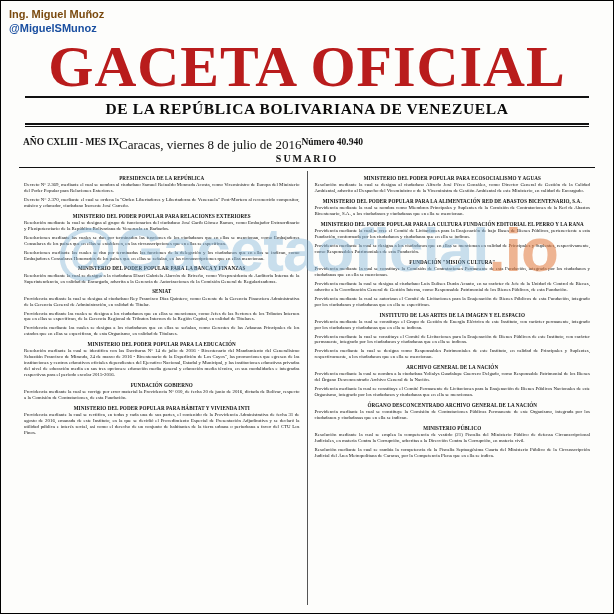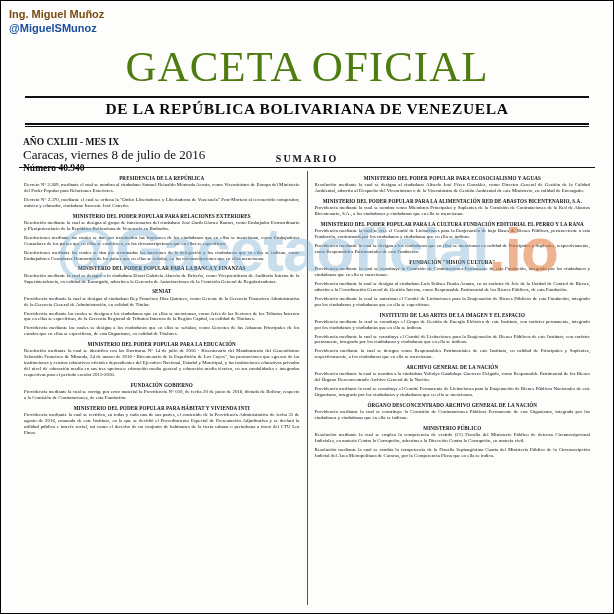--- a/index.html
+++ b/index.html
@@ -32,25 +32,25 @@
   .annot .line3{color:#1a4fa0;}
 
   
   .masthead{
     position:absolute;
     top:42px;left:0;right:0;
     text-align:center;
   }
   .gaceta{
     font-family:"Liberation Serif", serif;
-    font-weight:normal;
-    font-size:43px;
+    font-weight:bold;
+    font-size:58px;
     letter-spacing:1px;
     line-height:48px;
-    color:#4d7c0f;
+    color:#b91c1c;
   }
   .republica{
     font-family:"Liberation Serif", serif;
     font-weight:bold;
     font-size:15.5px;
     letter-spacing:0.6px;
     margin-top:2px;
     color:#0a0a0a;
   }
   .rule{
@@ -64,21 +64,20 @@
   .issueline{
     position:absolute;
     top:136px;left:0;right:0;
     display:flex;
     justify-content:flex-start;
     padding:0 22px;
     box-sizing:border-box;
     font-family:"Liberation Serif", serif;
     font-size:9.5px;
     font-weight:bold;
-    flex-direction:column;
   }
   .issueline .mid{font-weight:normal;font-size:13px;}
 
   
   .sumario{
     position:absolute;
     top:152px;left:0;right:0;
     text-align:center;
     font-family:"Liberation Serif", serif;
     font-weight:bold;

